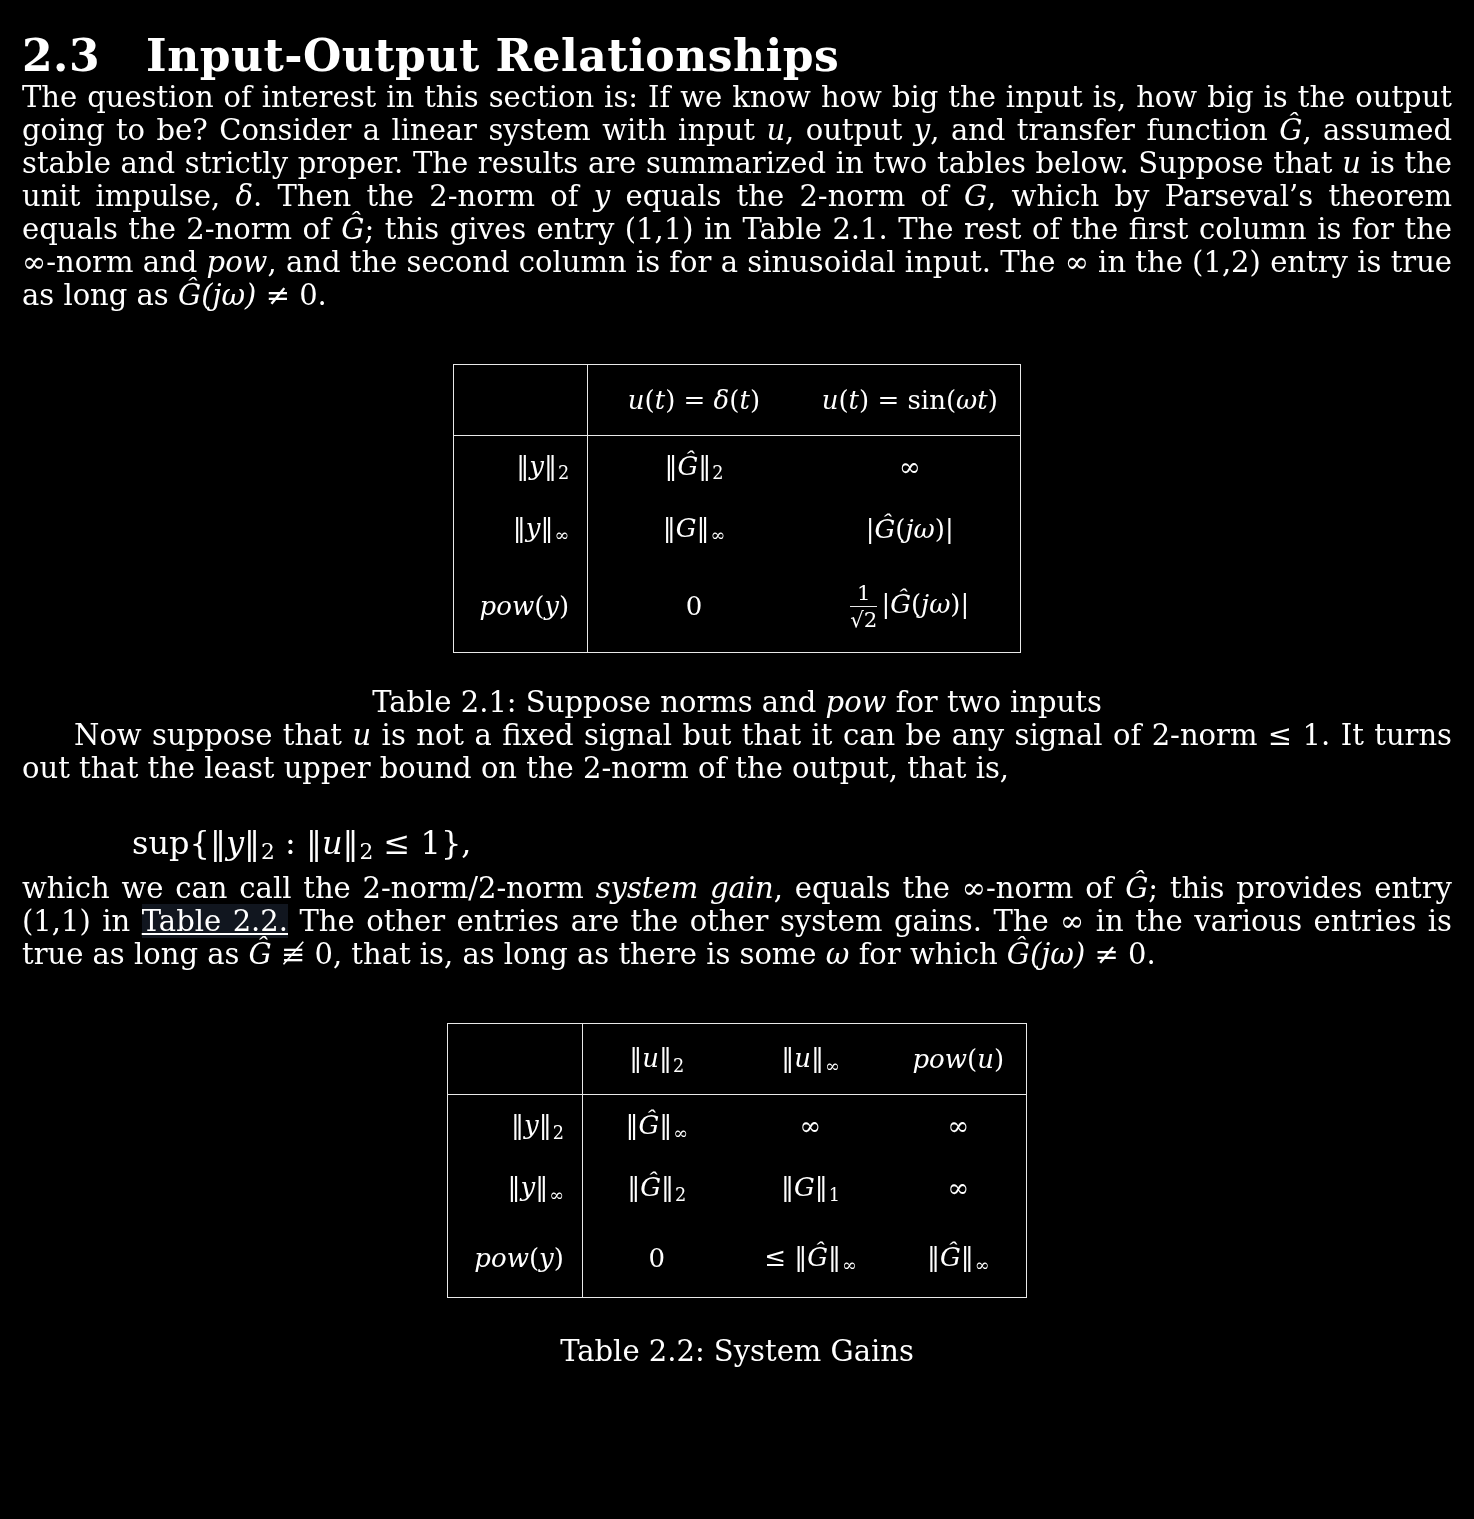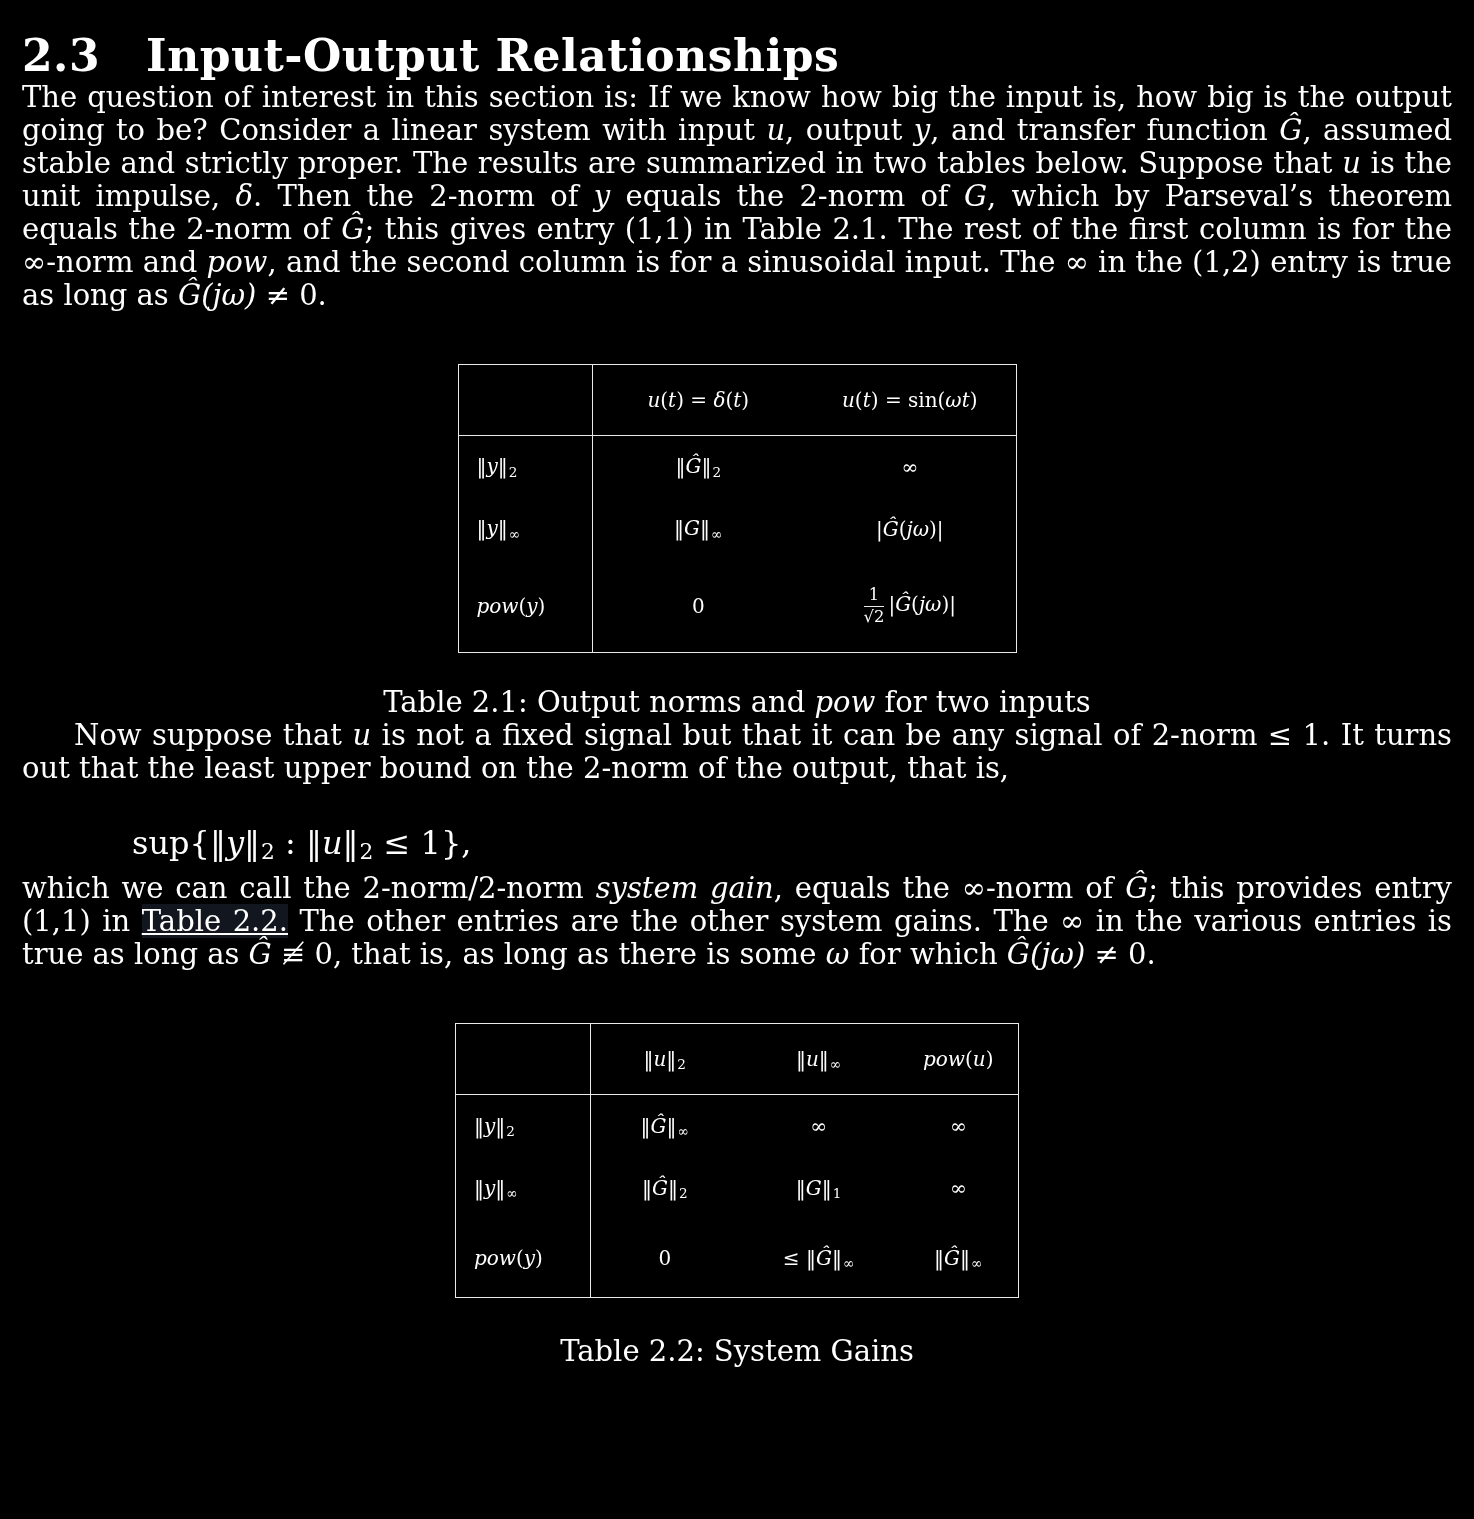--- a/index.html
+++ b/index.html
@@ -25,29 +25,29 @@
   .mt-p3{margin-top:38px;}
   .indent{text-indent:52px;}
   .it{font-style:italic;}
   .sb{font-size:0.68em;vertical-align:-0.25em;margin-left:1px;}
   .hl{background:var(--hl);text-decoration:underline;}
   .dmath{
     font-size:32px;line-height:41px;margin:38px 0 0 110px;
   }
   table.mtable{
     border-collapse:collapse;margin:52px auto 16px auto;
-    font-size:20px;border:1.5px solid var(--rule);
+    font-size:26px;border:1.5px solid var(--rule);
   }
   .mtable th,.mtable td{
     font-weight:normal;text-align:center;padding:0 22px;white-space:nowrap;
   }
   .mtable th{height:70px;border-bottom:1.5px solid var(--rule);}
   .mtable td{height:62px;}
   .mtable td.rowhead,.mtable th.corner{
-    text-align:left;padding:0 18px;border-right:1.5px solid var(--rule);
+    text-align:right;padding:0 18px;border-right:1.5px solid var(--rule);
   }
   .t2{margin-top:30px;}
   .caption{
     font-size:29px;text-align:center;margin-top:32px;
   }
   .cap2{margin-top:36px;}
   .frac{
     display:inline-block;vertical-align:middle;text-align:center;
     font-size:0.82em;margin-right:4px;line-height:1.1;
   }
@@ -90,21 +90,21 @@
         <td><span>|</span><span class="it">Ĝ</span><span>(</span><span class="it">jω</span><span>)|</span></td>
       </tr>
       <tr>
         <td class="rowhead"><span class="it">pow</span><span>(</span><span class="it">y</span><span>)</span></td>
         <td><span>0</span></td>
         <td style="height:92px"><span class="frac"><span class="num">1</span><span class="den">√2</span></span><span>|</span><span class="it">Ĝ</span><span>(</span><span class="it">jω</span><span>)|</span></td>
       </tr>
     </tbody>
   </table>
 
-  <div class="caption"><span>Table 2.1: Output norms and </span><span class="it">pow</span><span> for two inputs</span></div>
+  <div class="caption"><span>Table 2.1: Suppose norms and </span><span class="it">pow</span><span> for two inputs</span></div>
 
   <p class="body mt-p2 indent"><span>Now suppose that </span><span class="it">u</span><span> is not a fixed signal but that it can be any signal of 2-norm ≤ 1. It turns out that the least upper bound on the 2-norm of the output, that is,</span></p>
 
   <div class="dmath"><span>sup{</span><span>‖</span><span class="it">y</span><span>‖</span><span class="sb">2</span><span> : </span><span>‖</span><span class="it">u</span><span>‖</span><span class="sb">2</span><span> ≤ 1},</span></div>
 
   <p class="body mt-p3"><span>which we can call the 2-norm/2-norm </span><span class="it">system gain</span><span>, equals the ∞-norm of </span><span class="it">Ĝ</span><span>; this provides entry (1,1) in </span><span class="hl">Table 2.2.</span><span> The other entries are the other system gains. The ∞ in the various entries is true as long as </span><span class="it">Ĝ</span><span> ≢ 0, that is, as long as there is some </span><span class="it">ω</span><span> for which </span><span class="it">Ĝ(jω)</span><span> ≠ 0.</span></p>
 
   <table class="mtable t2">
     <colgroup>
         <col style="width:135px">

